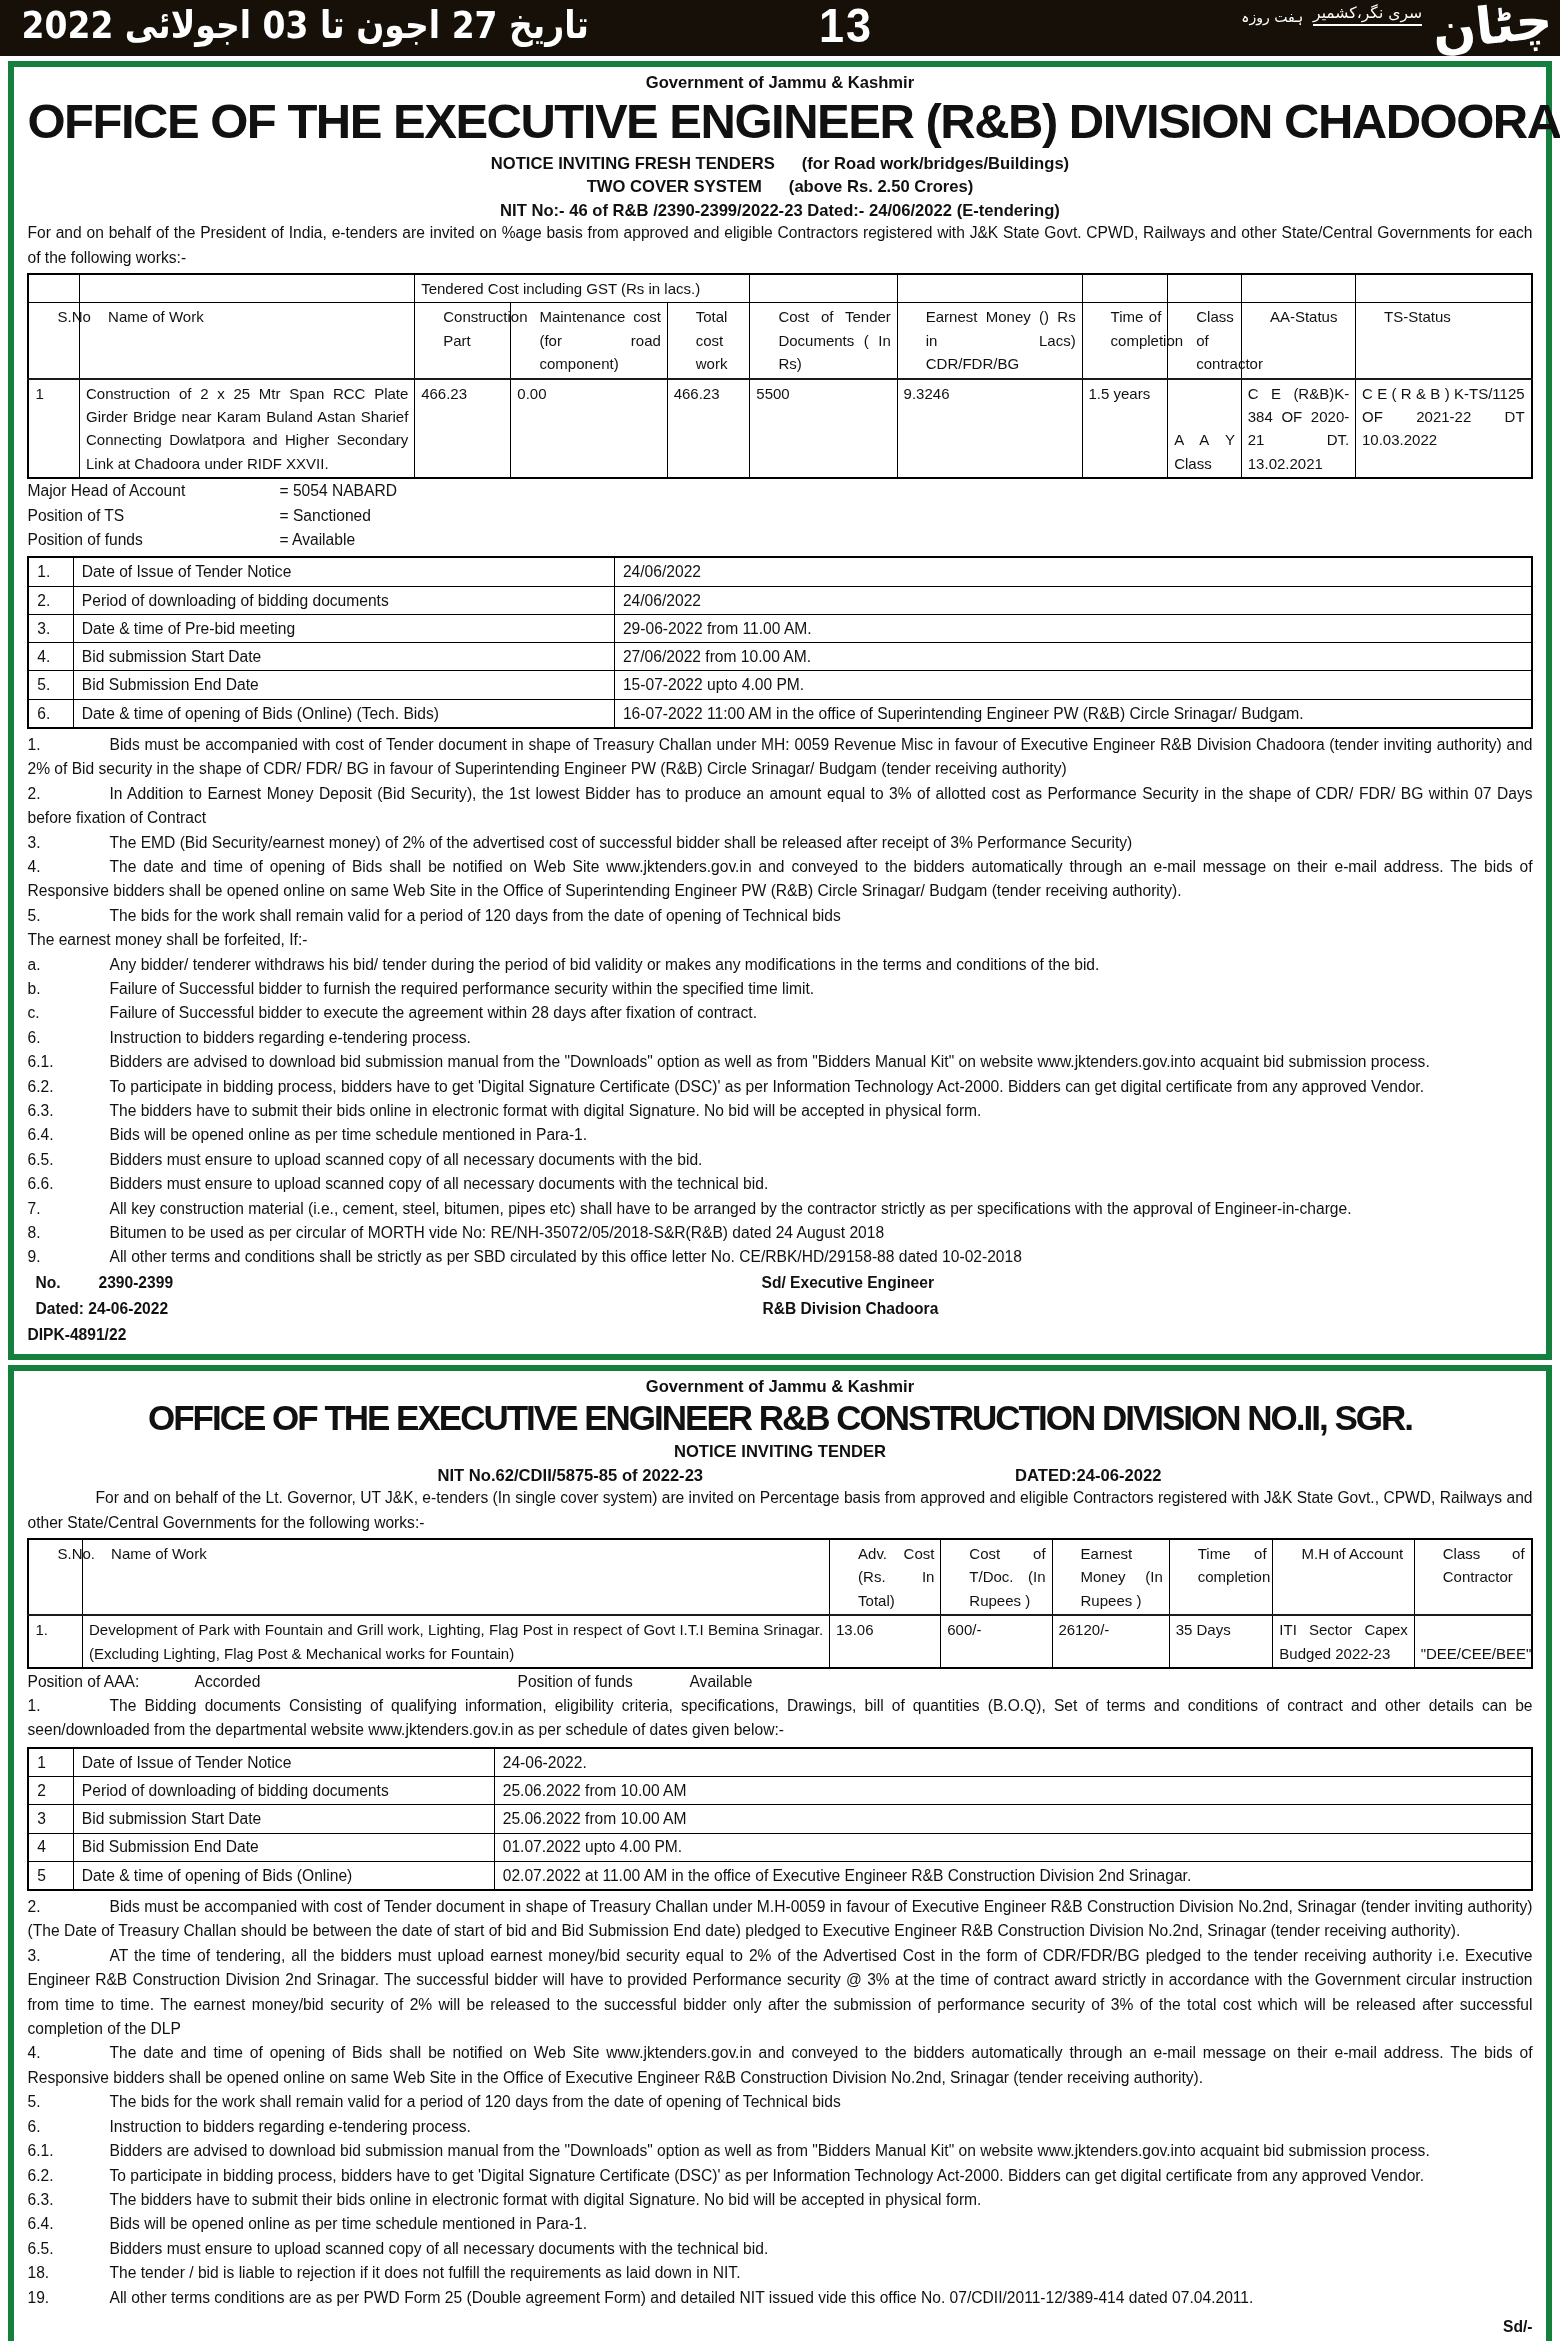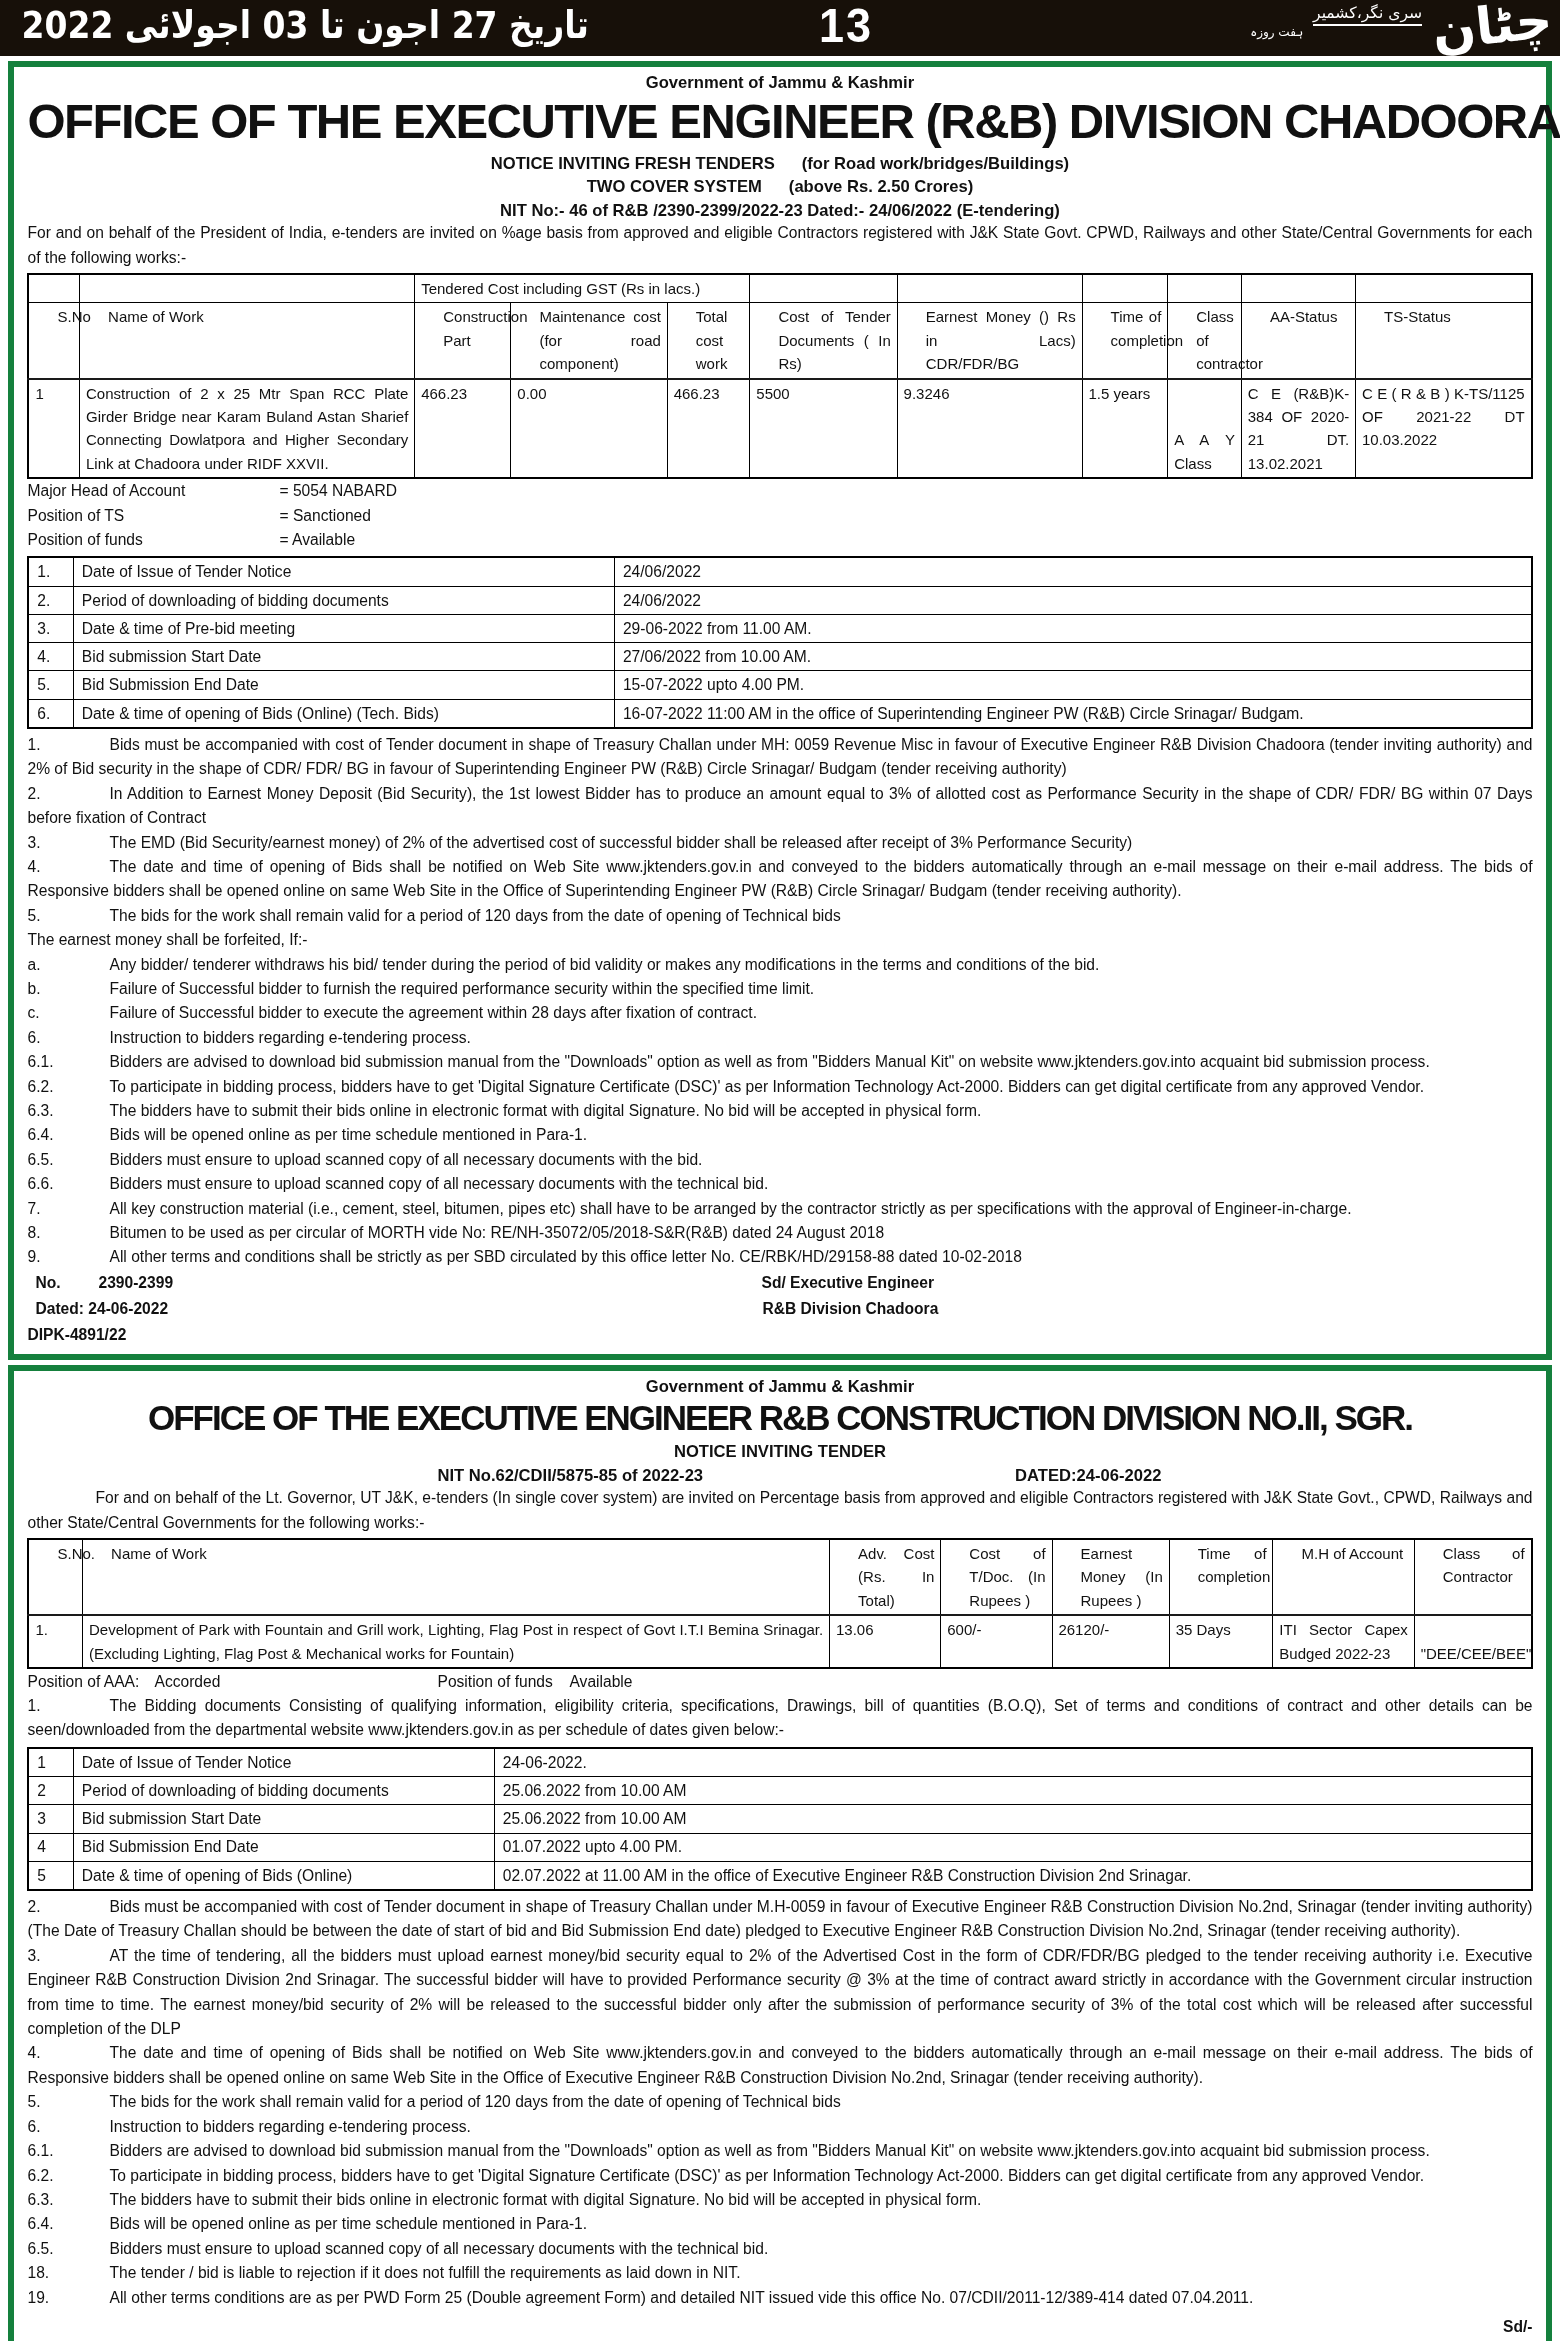--- a/index.html
+++ b/index.html
@@ -4,21 +4,21 @@
 <style>
   html,body{margin:0;padding:0;background:#e8e6e2;}
   .page{width:1560px;background:#ffffff;font-family:"Liberation Sans",sans-serif;color:#111;position:relative;}
   
   .topbar{height:56px;background:#171009;color:#fff;display:flex;align-items:center;position:relative;overflow:hidden;}
   .mast-date{position:absolute;left:21.5px;top:2px;font-family:"DejaVu Sans",sans-serif;font-weight:bold;font-size:33px;direction:rtl;white-space:nowrap;transform:scaleY(1.15);transform-origin:top;}
   .mast-page{position:absolute;left:819px;top:0px;font-weight:bold;font-size:45px;letter-spacing:2px;transform:scaleY(1.05);}
   .masthead{position:absolute;right:7.8px;top:0;height:56px;display:flex;align-items:flex-start;gap:9.8px;font-family:"DejaVu Sans",sans-serif;direction:rtl;}
   .mast-logo{font-size:51px;font-weight:bold;line-height:51px;transform:rotate(-6deg);}
   .mast-loc{font-size:15.6px;border-bottom:2px solid #fff;padding-bottom:2px;margin-top:3.9px;}
-  .mast-week{font-size:12px;margin-top:25px;}
+  .mast-week{font-size:14px;margin-top:9px;}
   
   .notice{border:6px solid #15803d;margin:4.9px 7.8px 0 7.8px;padding:3.9px 13.7px 5.9px 13.7px;}
   .center{text-align:center;}
   .bold{font-weight:bold;}
   .gov{font-size:16.6px;margin-top:2px;}
   .title1{font-size:49px;letter-spacing:-1.5px;line-height:1.16;white-space:nowrap;}
   .title2{font-size:35px;letter-spacing:-2px;line-height:1.2;white-space:nowrap;}
   .subline{font-size:16.6px;margin-top:3.9px;}
   .subline .gap{margin-left:27px;}
   .body-text{font-size:15.6px;line-height:24.4px;text-align:justify;}
@@ -26,21 +26,21 @@
   
   table{border-collapse:collapse;width:100%;table-layout:fixed;}
   .wt{border:2px solid #000;margin-top:2.9px;font-size:15px;}
   .wt th,.wt td{border:1px solid #000;padding:2px 5.9px;vertical-align:top;text-align:left;font-weight:normal;line-height:23.4px;}
   .wt tr.hdr th{border-bottom:2.9px solid #1a1a1a;padding-left:28px;}
   .wt td.justify, .wt th.justify{text-align:justify;}
   .grouprow td{border-bottom:1px solid #000;}
   
   .posline{display:flex;font-size:15.6px;line-height:24.4px;}
   .poslabel{width:252px;flex:none;}
-  .pos2{display:flex;font-size:15.6px;line-height:25px;}
+  .pos2{display:flex;font-size:15.6px;line-height:25px;gap:40px;}
   .pos2 .a{width:127px;flex:none;}
   .pos2 .b{width:283px;flex:none;}
   .pos2 .c{width:132px;flex:none;}
   .sched{border:2px solid #000;margin-top:3.9px;font-size:15.6px;}
   .sched td{border:1px solid #000;padding:2.9px 7.8px;line-height:21.5px;vertical-align:top;}
   .terms{margin-top:3.9px;}
   .term{font-size:15.6px;line-height:24.4px;text-align:justify;}
   .term .tno{display:inline-block;width:82px;vertical-align:top;}
   
   .foot1line{display:flex;font-size:15.6px;line-height:26px;font-weight:bold;}

